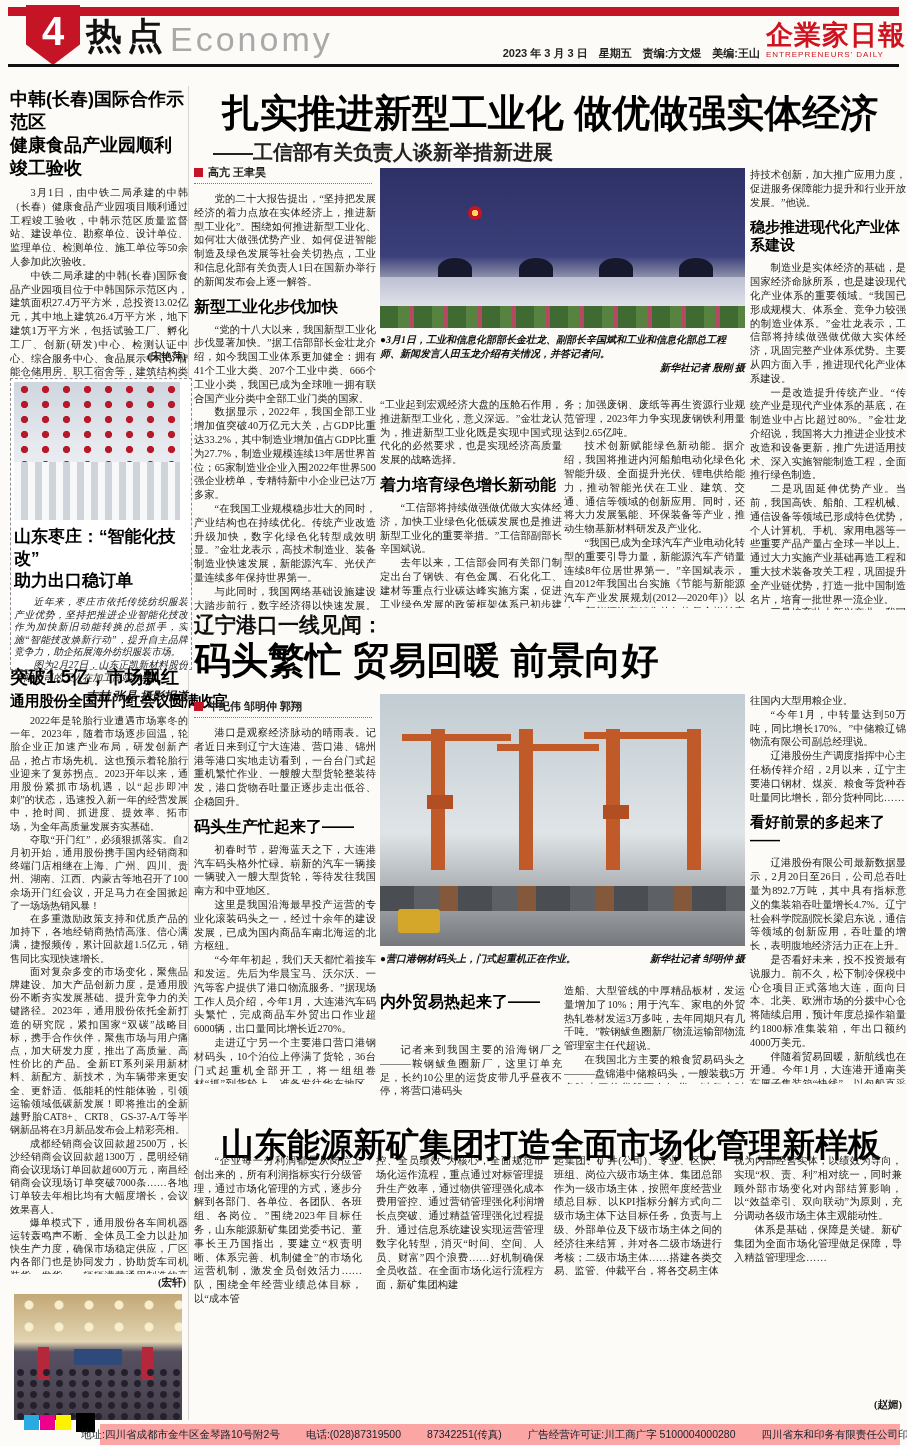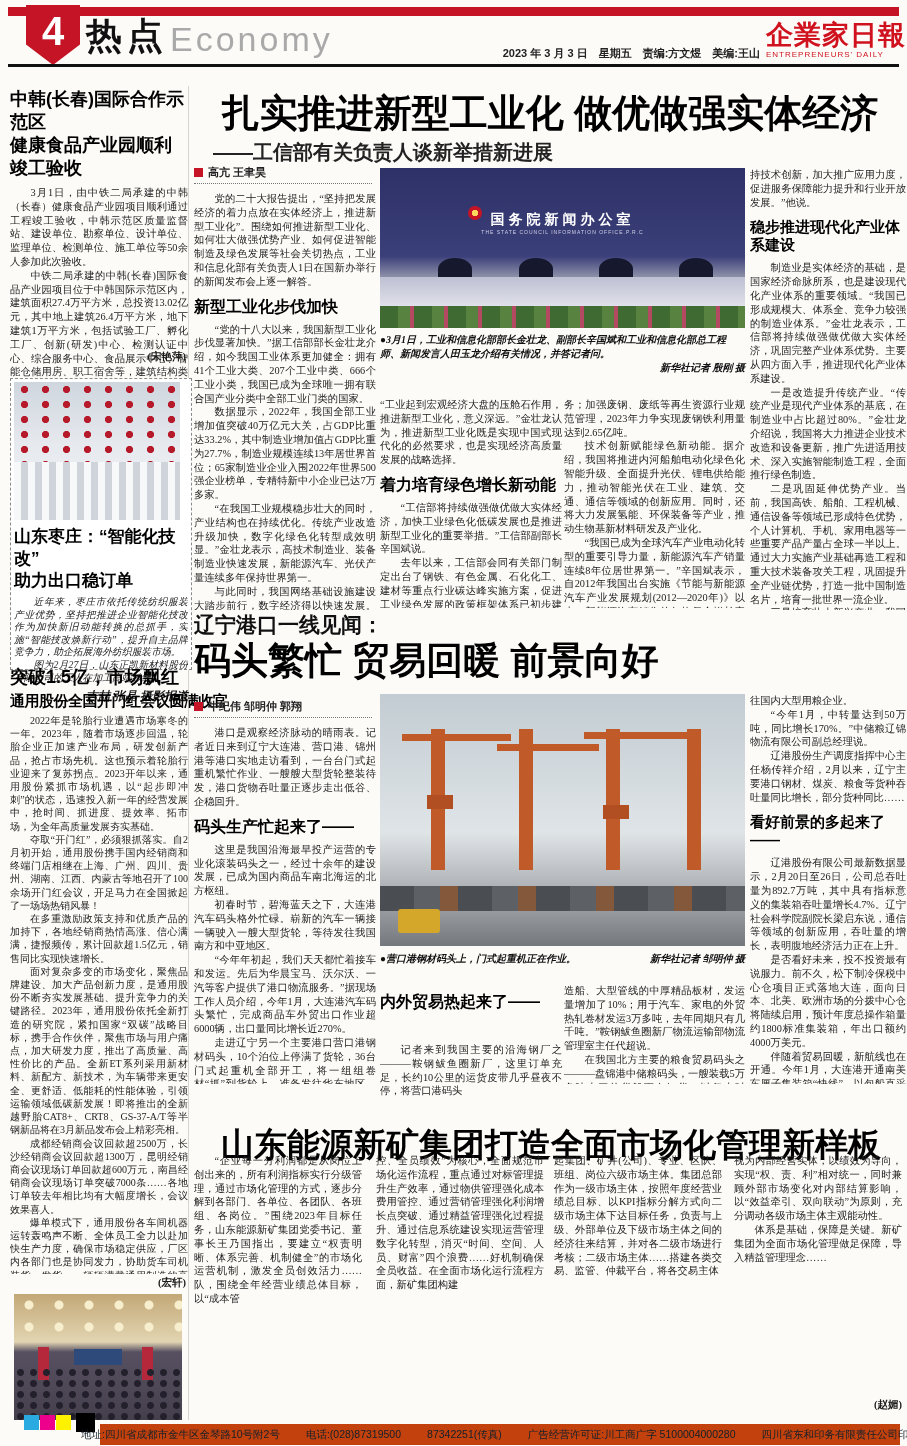--- a/index.html
+++ b/index.html
@@ -67,21 +67,21 @@
       background:repeating-linear-gradient(90deg,#f7f8f9 0 7px,#cfd4db 7px 14px);}
   .ph-conf{background:linear-gradient(180deg,#c3a877 0%,#e2d5b2 38%,#575061 46%,#453f4c 100%);}
   .ph-conf .lights{position:absolute;left:0;top:0;width:100%;height:40%;
       background-image:radial-gradient(circle,#f7eecd 4px,rgba(0,0,0,0) 5px);background-size:30px 22px;}
   .ph-conf .screen{position:absolute;left:36%;top:44%;width:28%;height:12%;background:#2e4a7a;}
   .ph-conf .bannerL,.ph-conf .bannerR{position:absolute;top:42%;width:7%;height:26%;background:#b5273a;}
   .ph-conf .crowd{position:absolute;left:0;top:58%;width:100%;height:42%;
       background-image:radial-gradient(circle,#23202b 3px,rgba(0,0,0,0) 4px);background-size:13px 11px;}
   
   .cmy{bottom:16px;width:15px;height:15px;}
-  .footband{left:100px;top:1424px;width:800px;height:21px;background:#c2410c;
+  .footband{left:100px;top:1424px;width:800px;height:21px;background:#fca5a5;
       display:flex;align-items:center;justify-content:center;gap:26px;
       font:10.5px/13px "Liberation Sans",sans-serif;color:#15202b;white-space:nowrap;}
 </style>
 </head>
 <body>
 
 <div class="page">
 
   <div class="abs topbar"></div>
   <div class="abs badge">
@@ -158,24 +158,20 @@
     <div>
         <p class="para">“党的十八大以来，我国新型工业化步伐显著加快。”据工信部部长金壮龙介绍，如今我国工业体系更加健全：拥有41个工业大类、207个工业中类、666个工业小类，我国已成为全球唯一拥有联合国产业分类中全部工业门类的国家。</p>
         <p class="para">数据显示，2022年，我国全部工业增加值突破40万亿元大关，占GDP比重达33.2%，其中制造业增加值占GDP比重为27.7%，制造业规模连续13年居世界首位；65家制造业企业入围2022年世界500强企业榜单，专精特新中小企业已达7万多家。</p>
         <p class="para">“在我国工业规模稳步壮大的同时，产业结构也在持续优化。传统产业改造升级加快，数字化绿色化转型成效明显。”金壮龙表示，高技术制造业、装备制造业快速发展，新能源汽车、光伏产量连续多年保持世界第一。</p>
         <p class="para">与此同时，我国网络基础设施建设大踏步前行，数字经济得以快速发展。据工信部总工程师田玉龙介绍，截至2022年底，我国累计建设开通5G基站231万个，实现“县县通5G”“村村通宽带”，已建成全球规模最大、技术领先的移动通信网络。全国在用数据中心超过650万标准机架，算力总规模位居世界第二。</p>
       </div>
   </div>
 
   <div class="abs photo ph-press" style="left:380px;top:168px;width:365px;height:160px;">
     <div class="emblem"></div>
-    <div class="bdtxt">
-      <span>国务院新闻办公室</span>
-      <small>THE STATE COUNCIL INFORMATION OFFICE.P.R.C</small>
-    </div>
     <div class="figure" style="left:16%;"></div>
     <div class="figure" style="left:38%;"></div>
     <div class="figure" style="left:60%;"></div>
     <div class="figure" style="left:82%;"></div>
     <div class="desk"></div>
     <div class="plants"></div>
   </div>
   <div class="abs caption" style="left:380px;top:333px;width:365px;">●3月1日，工业和信息化部部长金壮龙、副部长辛国斌和工业和信息化部总工程师、新闻发言人田玉龙介绍有关情况，并答记者问。</div>
   <div class="abs caption credit" style="left:380px;top:361px;width:365px;text-align:right;">新华社记者 殷刚 摄</div>
 
@@ -216,22 +212,22 @@
     <span class="bymark"></span>
     <span>牛纪伟 邹明仲 郭翔</span>
   </div>
 
   <div class="abs bodytxt" style="left:194px;top:726px;width:182px;height:358px;">
     <div>
         <p class="para">港口是观察经济脉动的晴雨表。记者近日来到辽宁大连港、营口港、锦州港等港口实地走访看到，一台台门式起重机繁忙作业、一艘艘大型货轮整装待发，港口货物吞吐量正逐步走出低谷、企稳回升。</p>
       </div>
     <div class="colhead">码头生产忙起来了——</div>
     <div>
+        <p class="para">初春时节，碧海蓝天之下，大连港汽车码头格外忙碌。崭新的汽车一辆接一辆驶入一艘大型货轮，等待发往我国南方和中亚地区。</p>
         <p class="para">这里是我国沿海最早投产运营的专业化滚装码头之一，经过十余年的建设发展，已成为国内商品车南北海运的北方枢纽。</p>
-        <p class="para">初春时节，碧海蓝天之下，大连港汽车码头格外忙碌。崭新的汽车一辆接一辆驶入一艘大型货轮，等待发往我国南方和中亚地区。</p>
         <p class="para">“今年年初起，我们天天都忙着接车和发运。先后为华晨宝马、沃尔沃、一汽等客户提供了港口物流服务。”据现场工作人员介绍，今年1月，大连港汽车码头繁忙，完成商品车外贸出口作业超6000辆，出口量同比增长近270%。</p>
         <p class="para">走进辽宁另一个主要港口营口港钢材码头，10个泊位上停满了货轮，36台门式起重机全部开工，将一组组卷材“抓”到货轮上，准备发往华东地区。货场上，摆满了卷材、线材、钢板等各类准备发运的建材类货物。</p>
       </div>
   </div>
 
   <div class="abs photo ph-crane" style="left:380px;top:694px;width:365px;height:252px;">
     <div class="mast" style="left:14%;"></div>
     <div class="mast" style="left:38%;"></div>
     <div class="mast" style="left:62%;"></div>
     <div class="mast" style="left:84%;"></div>

